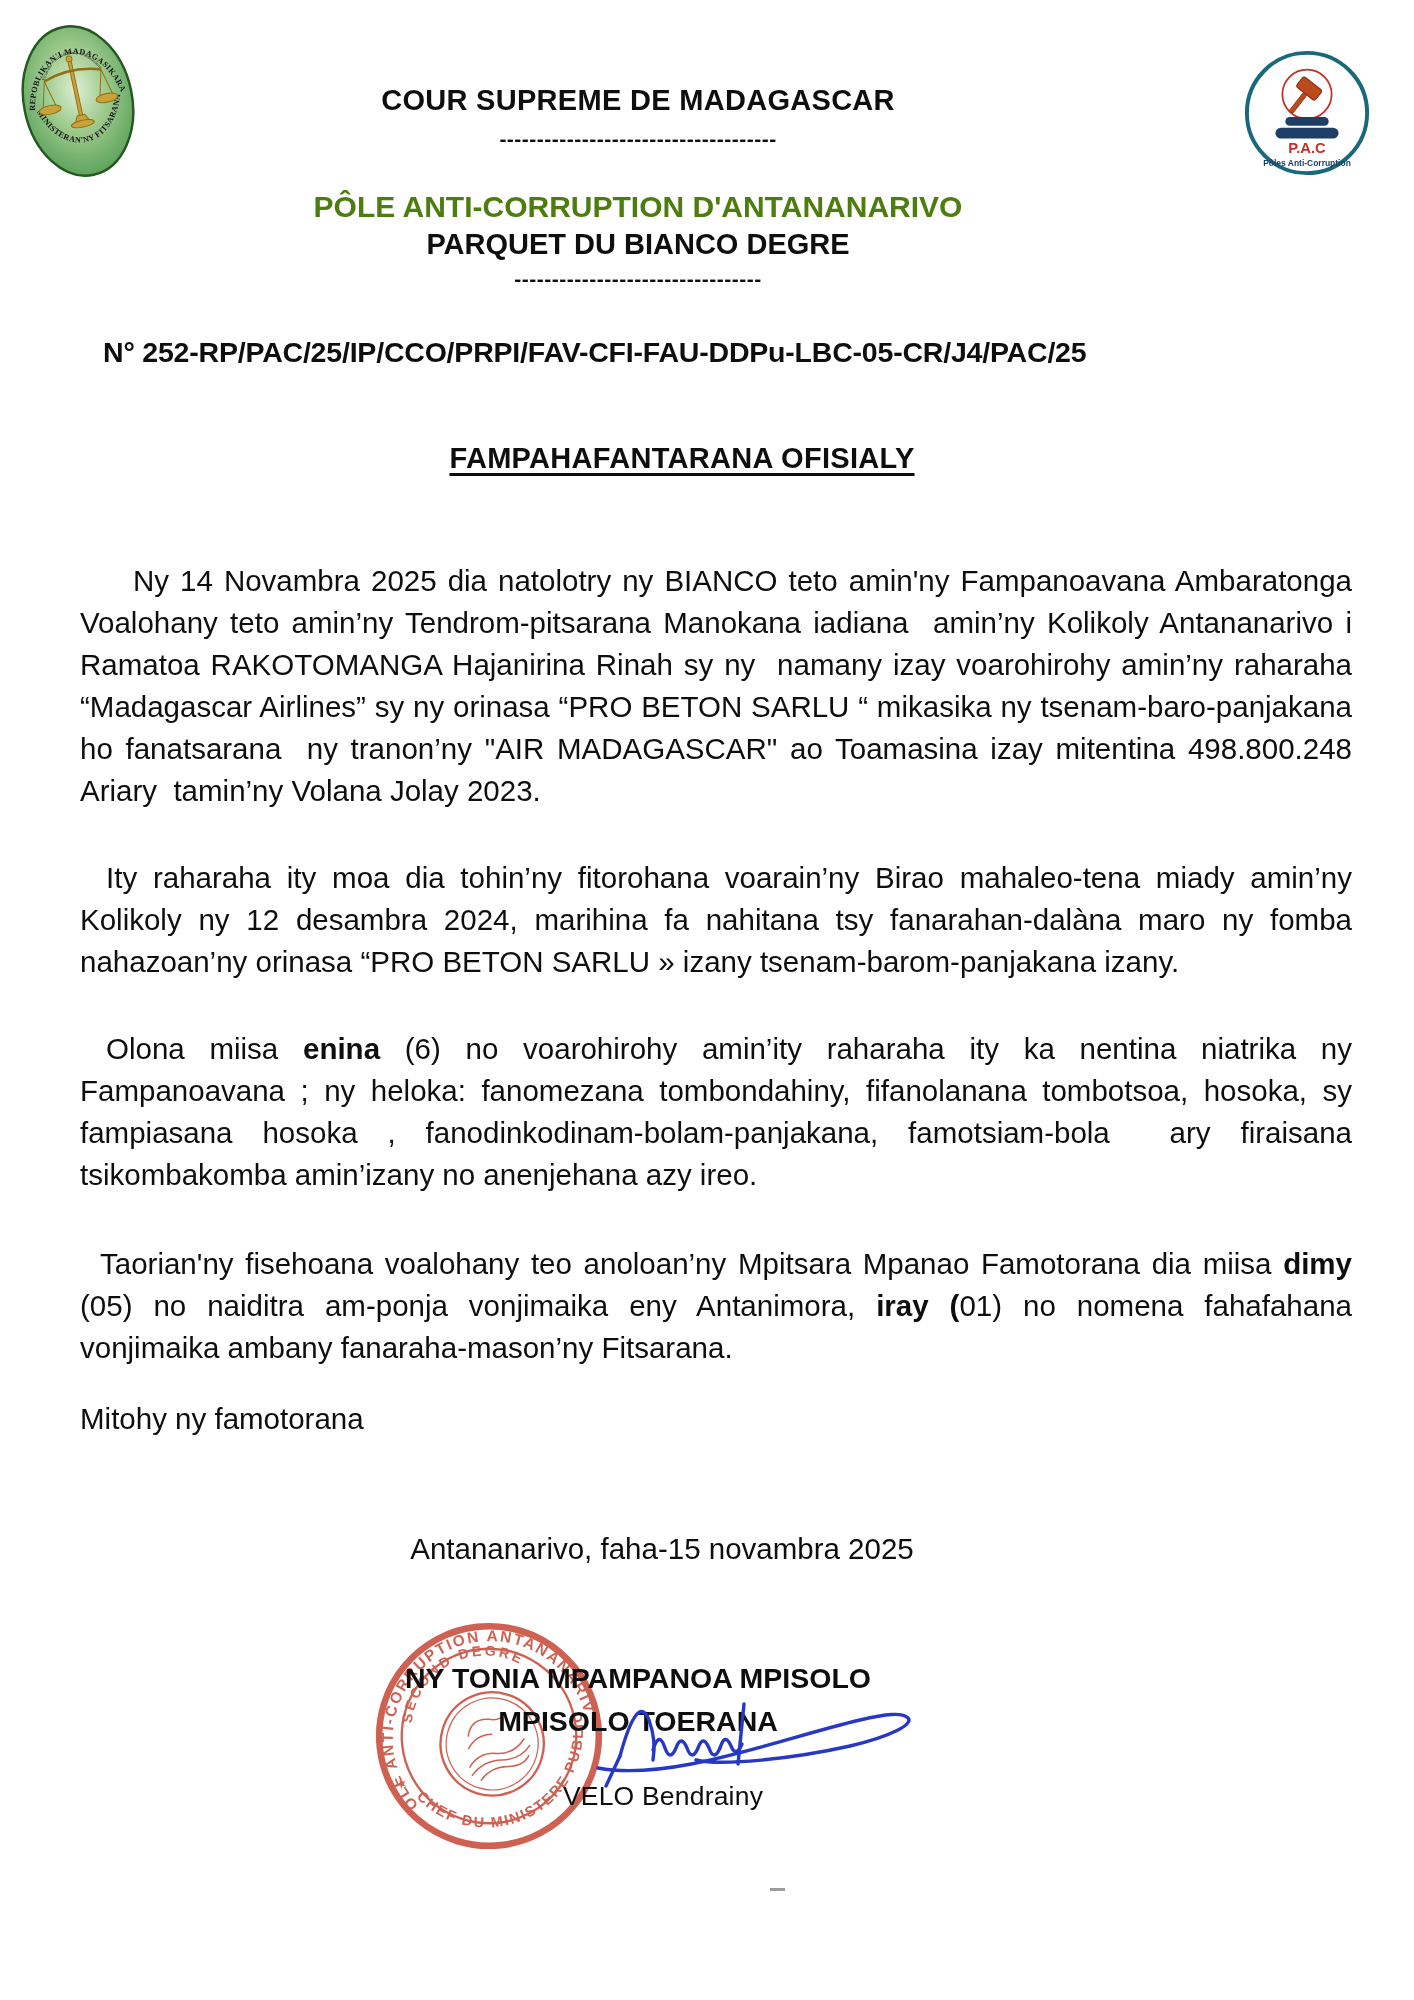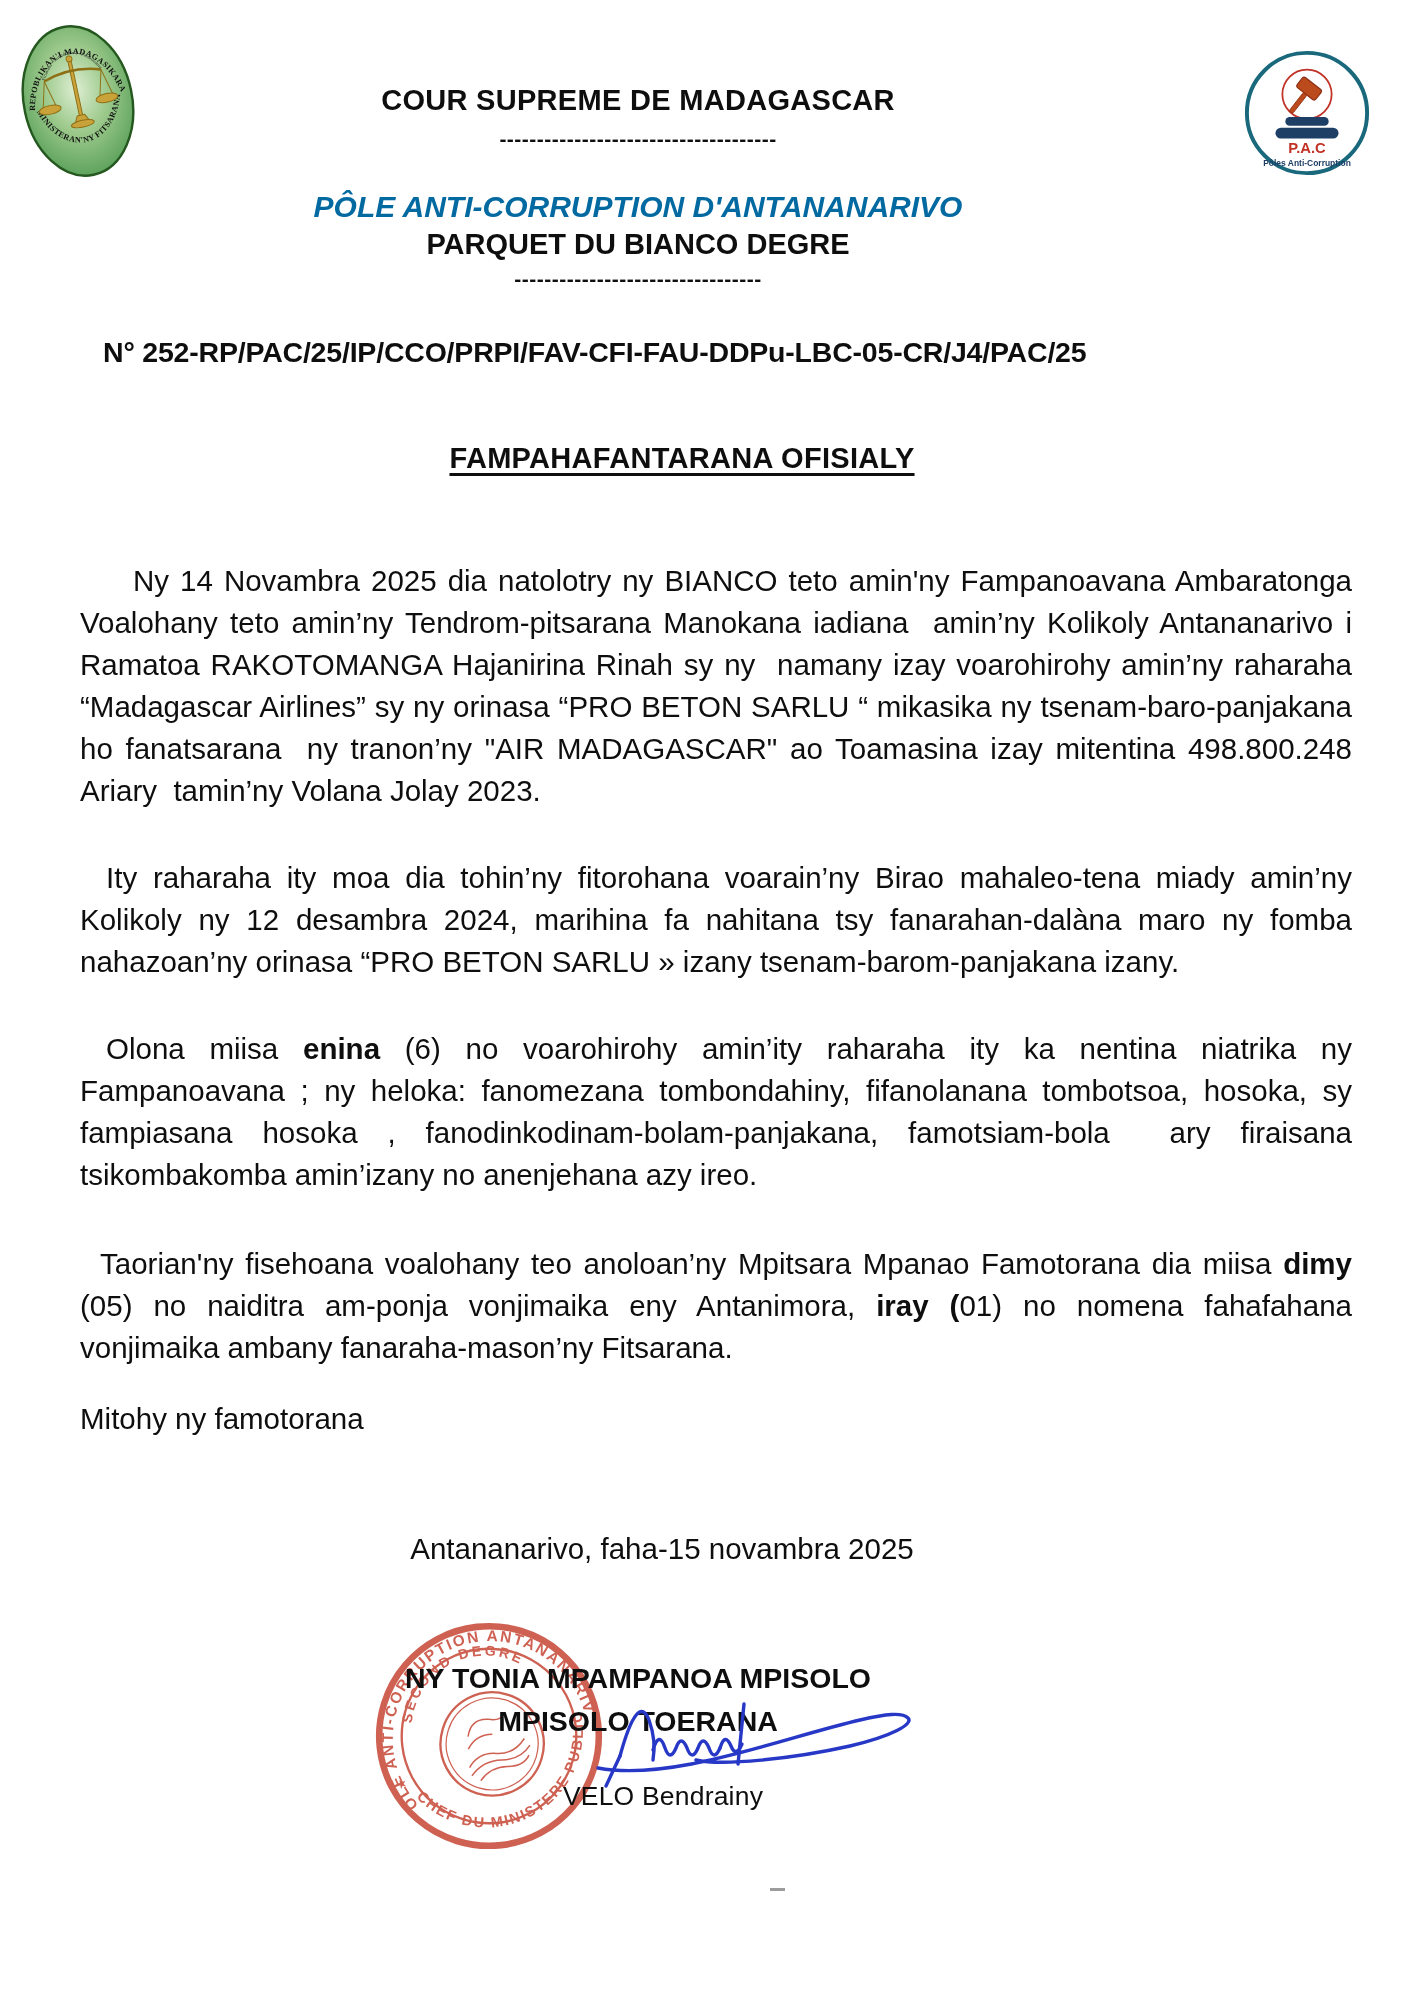--- a/index.html
+++ b/index.html
@@ -104,21 +104,21 @@
       </g>
       <rect x="46" y="72" width="44" height="9" rx="4.5" fill="#1d3f66"></rect>
       <rect x="36" y="83" width="64" height="11" rx="5.5" fill="#1d3f66"></rect>
       <text x="68" y="109" text-anchor="middle" font-size="15" font-weight="bold" fill="#c23226" font-family="Liberation Sans, sans-serif">P.A.C</text>
       <text x="68" y="122" text-anchor="middle" font-size="8.6" font-weight="bold" fill="#1d3f66" font-family="Liberation Sans, sans-serif">Pôles Anti-Corruption</text>
     </svg>
   </div>
 
   <div class="center-line" id="court-title">COUR SUPREME DE MADAGASCAR</div>
   <div class="center-line" id="divider-top">-------------------------------------</div>
-  <div class="center-line" id="pole-title" style="color:#0369a1;font-style:italic;">PÔLE ANTI-CORRUPTION D'ANTANANARIVO</div>
+  <div class="center-line" id="pole-title" style="color:#4d7c0f;">PÔLE ANTI-CORRUPTION D'ANTANANARIVO</div>
   <div class="center-line" id="parquet-title">PARQUET DU BIANCO DEGRE</div>
   <div class="center-line" id="divider-bottom">---------------------------------</div>
 
   <div class="abs" id="reference">N° 252-RP/PAC/25/IP/CCO/PRPI/FAV-CFI-FAU-DDPu-LBC-05-CR/J4/PAC/25</div>
 
   <div class="center-line" id="doc-title">FAMPAHAFANTARANA OFISIALY</div>
 
   <div class="body-text">
     <p class="p1"><span>Ny 14 Novambra 2025 dia natolotry ny BIANCO teto amin'ny Fampanoavana Ambaratonga Voalohany teto amin’ny Tendrom-pitsarana Manokana iadiana  amin’ny Kolikoly Antananarivo i Ramatoa RAKOTOMANGA Hajanirina Rinah sy ny  namany izay voarohirohy amin’ny raharaha “Madagascar Airlines” sy ny orinasa “PRO BETON SARLU “ mikasika ny tsenam-baro-panjakana ho fanatsarana  ny tranon’ny "AIR MADAGASCAR" ao Toamasina izay mitentina 498.800.248   Ariary  tamin’ny Volana Jolay 2023.</span></p>
     <p class="p2"><span>Ity raharaha ity moa dia tohin’ny fitorohana voarain’ny Birao mahaleo-tena miady amin’ny Kolikoly ny 12 desambra 2024, marihina fa nahitana tsy fanarahan-dalàna maro ny fomba nahazoan’ny orinasa “PRO BETON SARLU » izany tsenam-barom-panjakana izany.</span></p>

